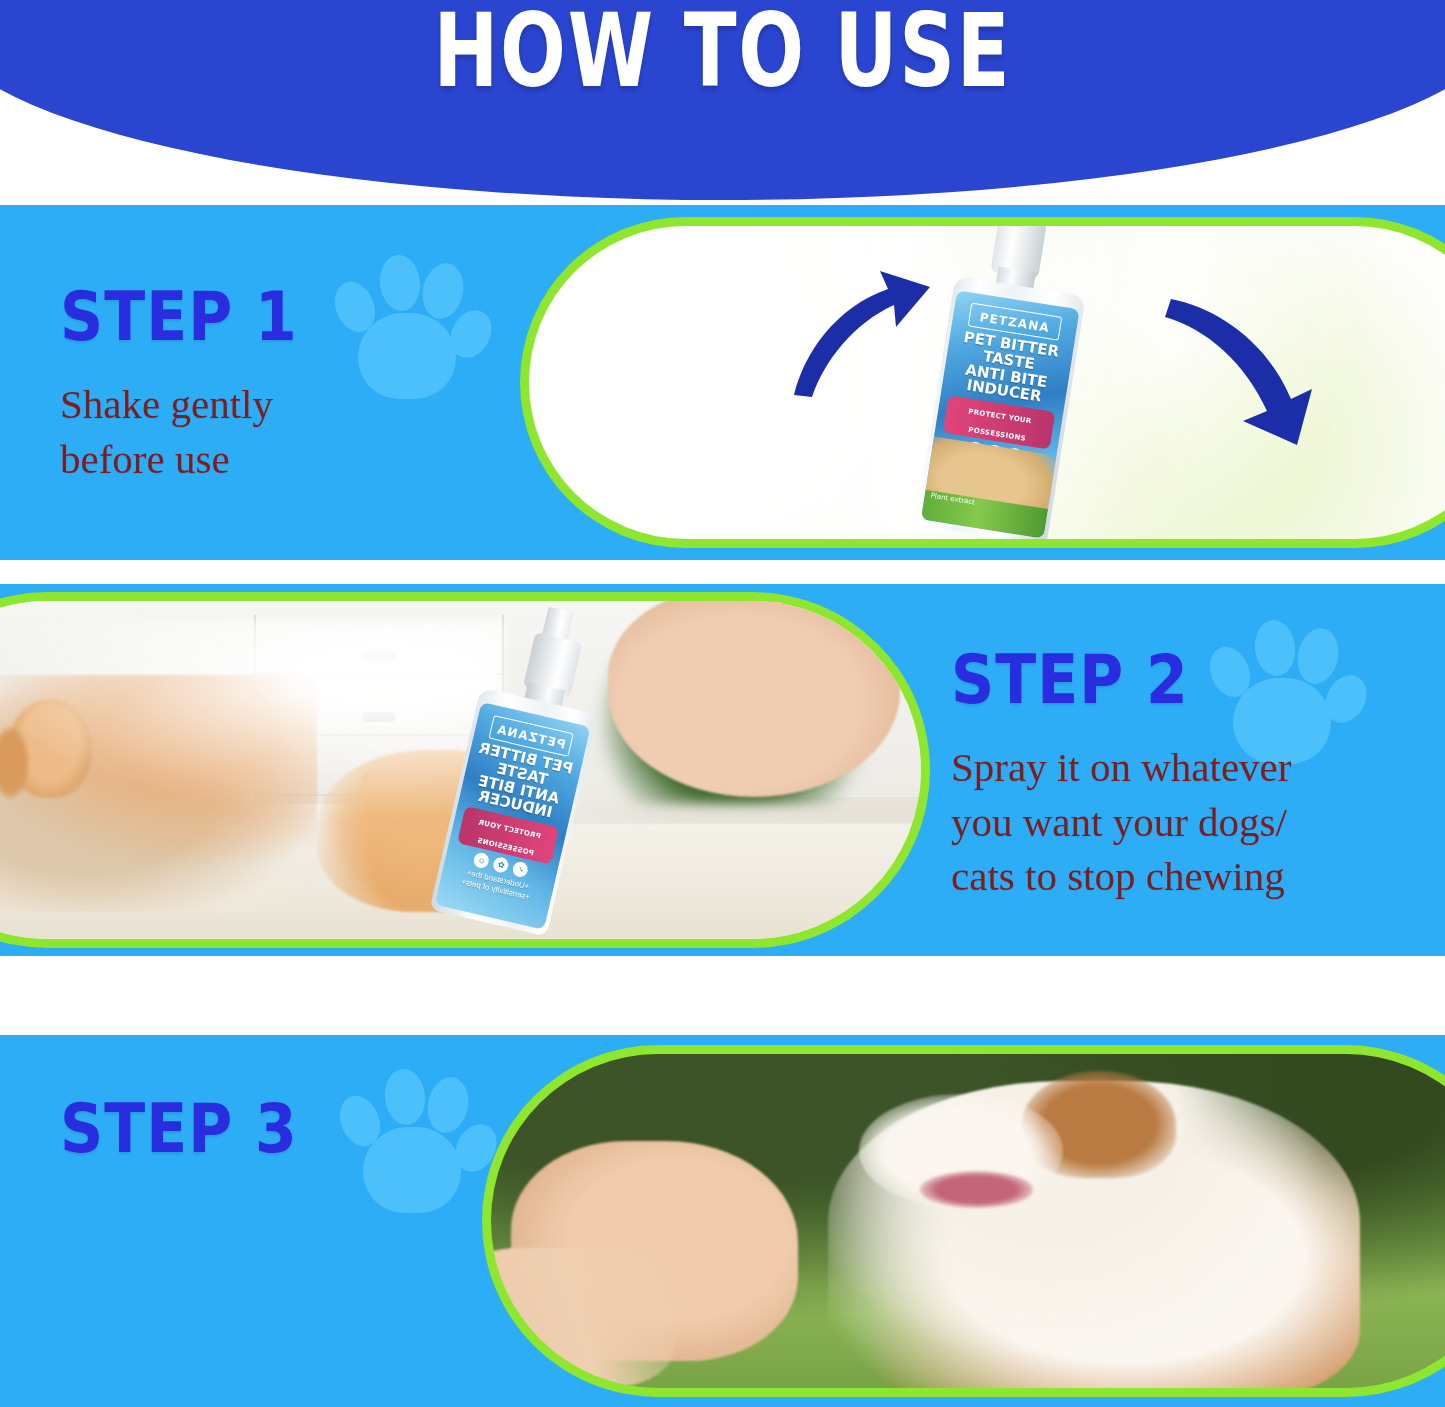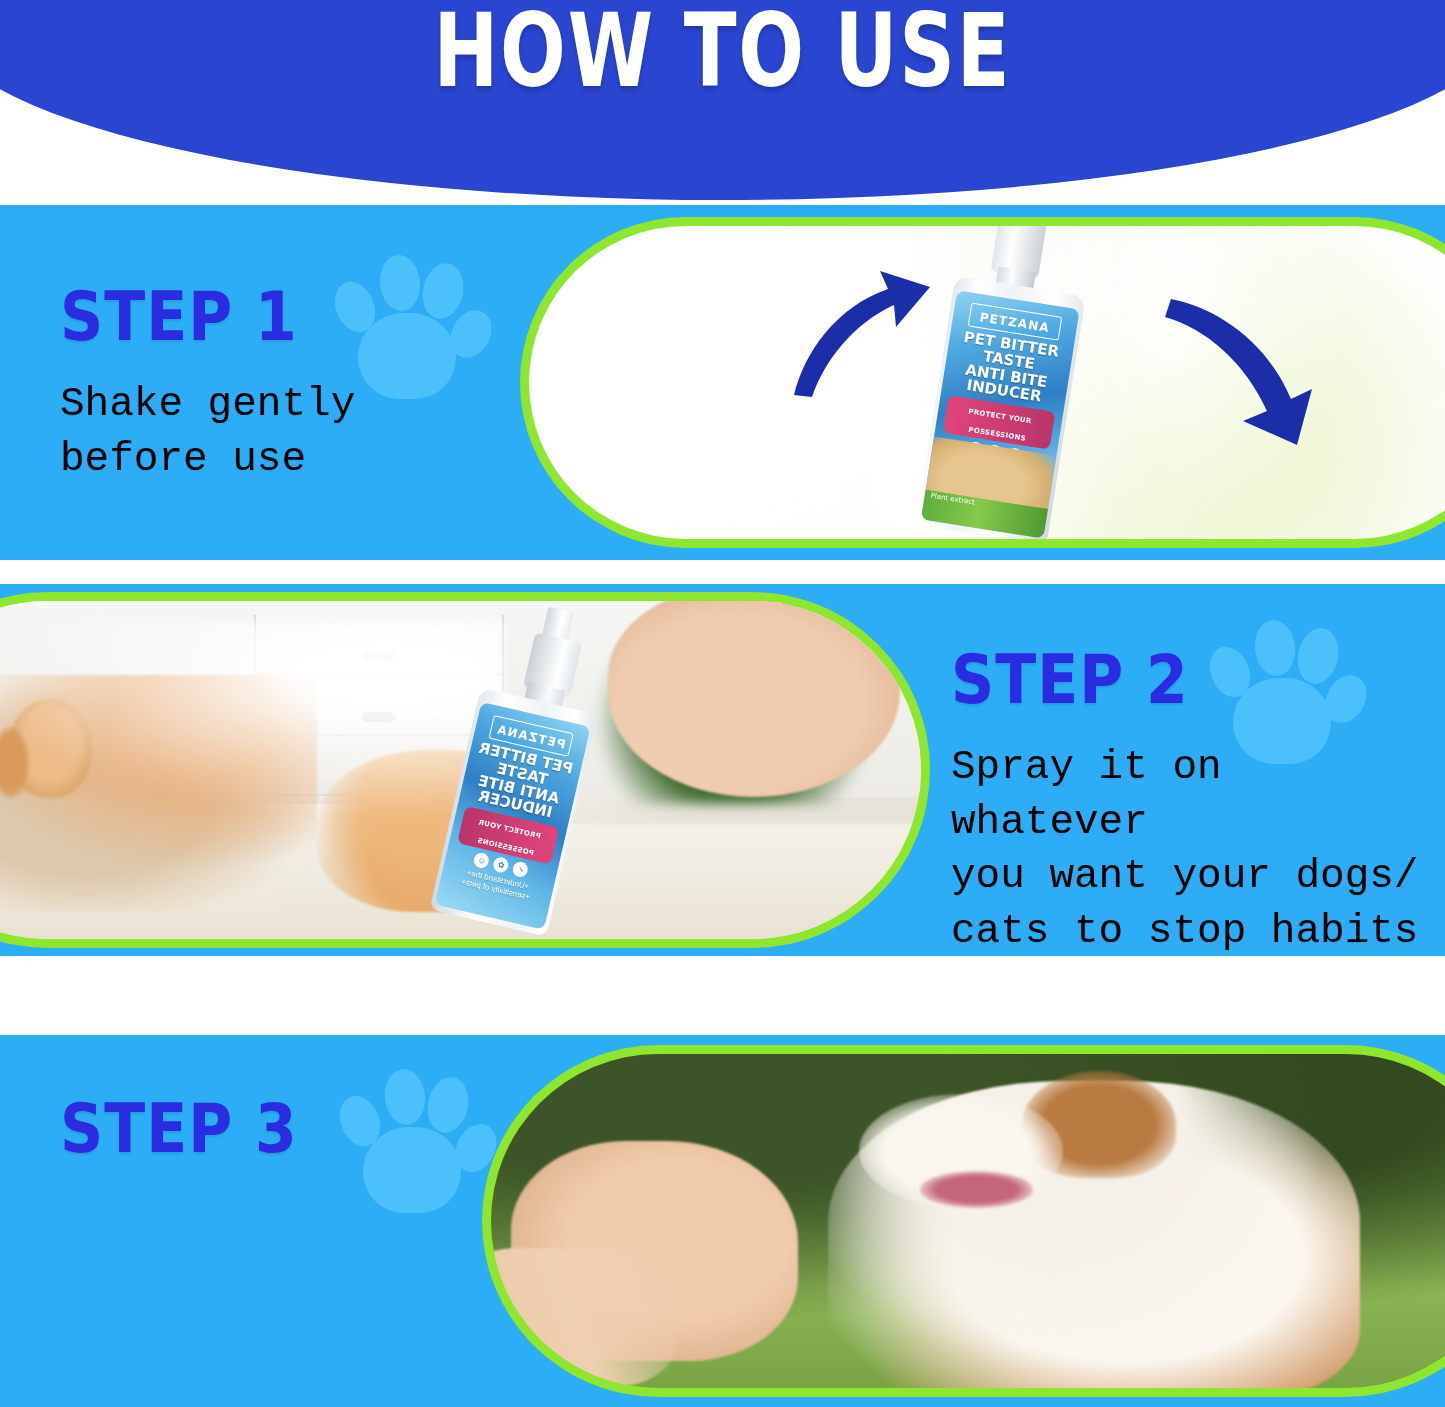--- a/index.html
+++ b/index.html
@@ -76,23 +76,23 @@
     font-size:60px;
     color:#2a2ce0;
     letter-spacing:1px;
     transform:scaleY(1.12);
     transform-origin:left top;
     line-height:1;
     margin-bottom:34px;
     text-shadow:0 2px 2px rgba(0,0,0,0.10);
   }
   .step-body {
-    font-family:Liberation Mono, monospace;
+    font-family:Liberation Serif, serif;
     font-size:41px;
-    color:#000000;
+    color:#7f1d1d;
     line-height:1.33;
     font-weight:400;
     text-shadow:0 1px 1px rgba(0,0,0,0.07);
     white-space:pre-line;
   }
 
   
   .panel {
     position:absolute;
     background:#8ee62e;
@@ -452,21 +452,21 @@
         <div class="pad toe2"></div>
       <div class="pad toe3"></div>
         <div class="pad toe4"></div>
       <div class="pad main"></div>
     </div>
 
     <div class="step-text right" style="top:62px; width:470px;">
       <div class="step-heading">STEP 2</div>
       <div class="step-body">Spray it on whatever
 you want your dogs/
-cats to stop habits</div>
+cats to stop chewing</div>
     </div>
 
     <div class="panel p2">
       <div class="panel-inner">
         <div class="scene scene2">
           <div class="wall"></div>
           <div class="cabinet">
             <div class="drawer" style="top:2%;">
                 <div class="handle" style="top:60%;"></div>
               </div>

